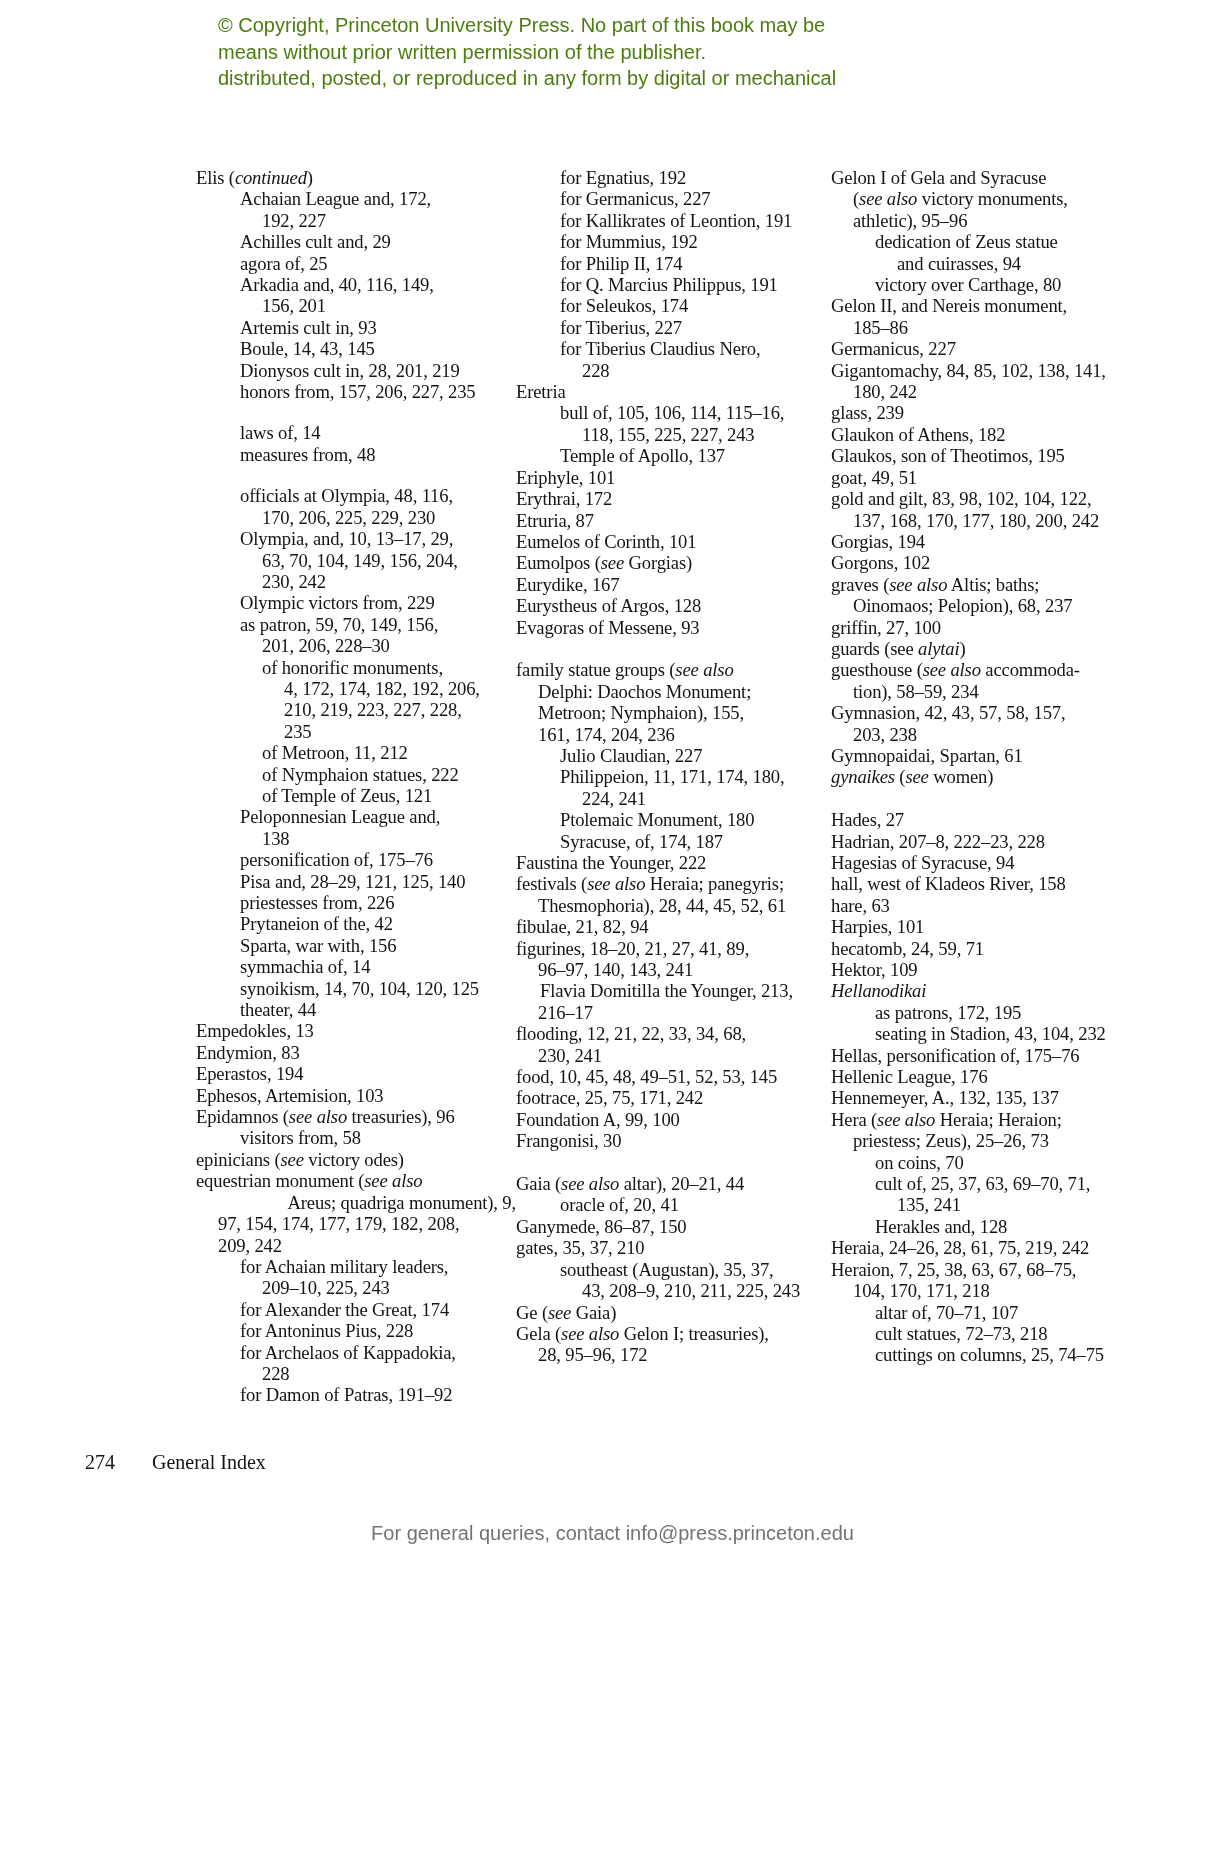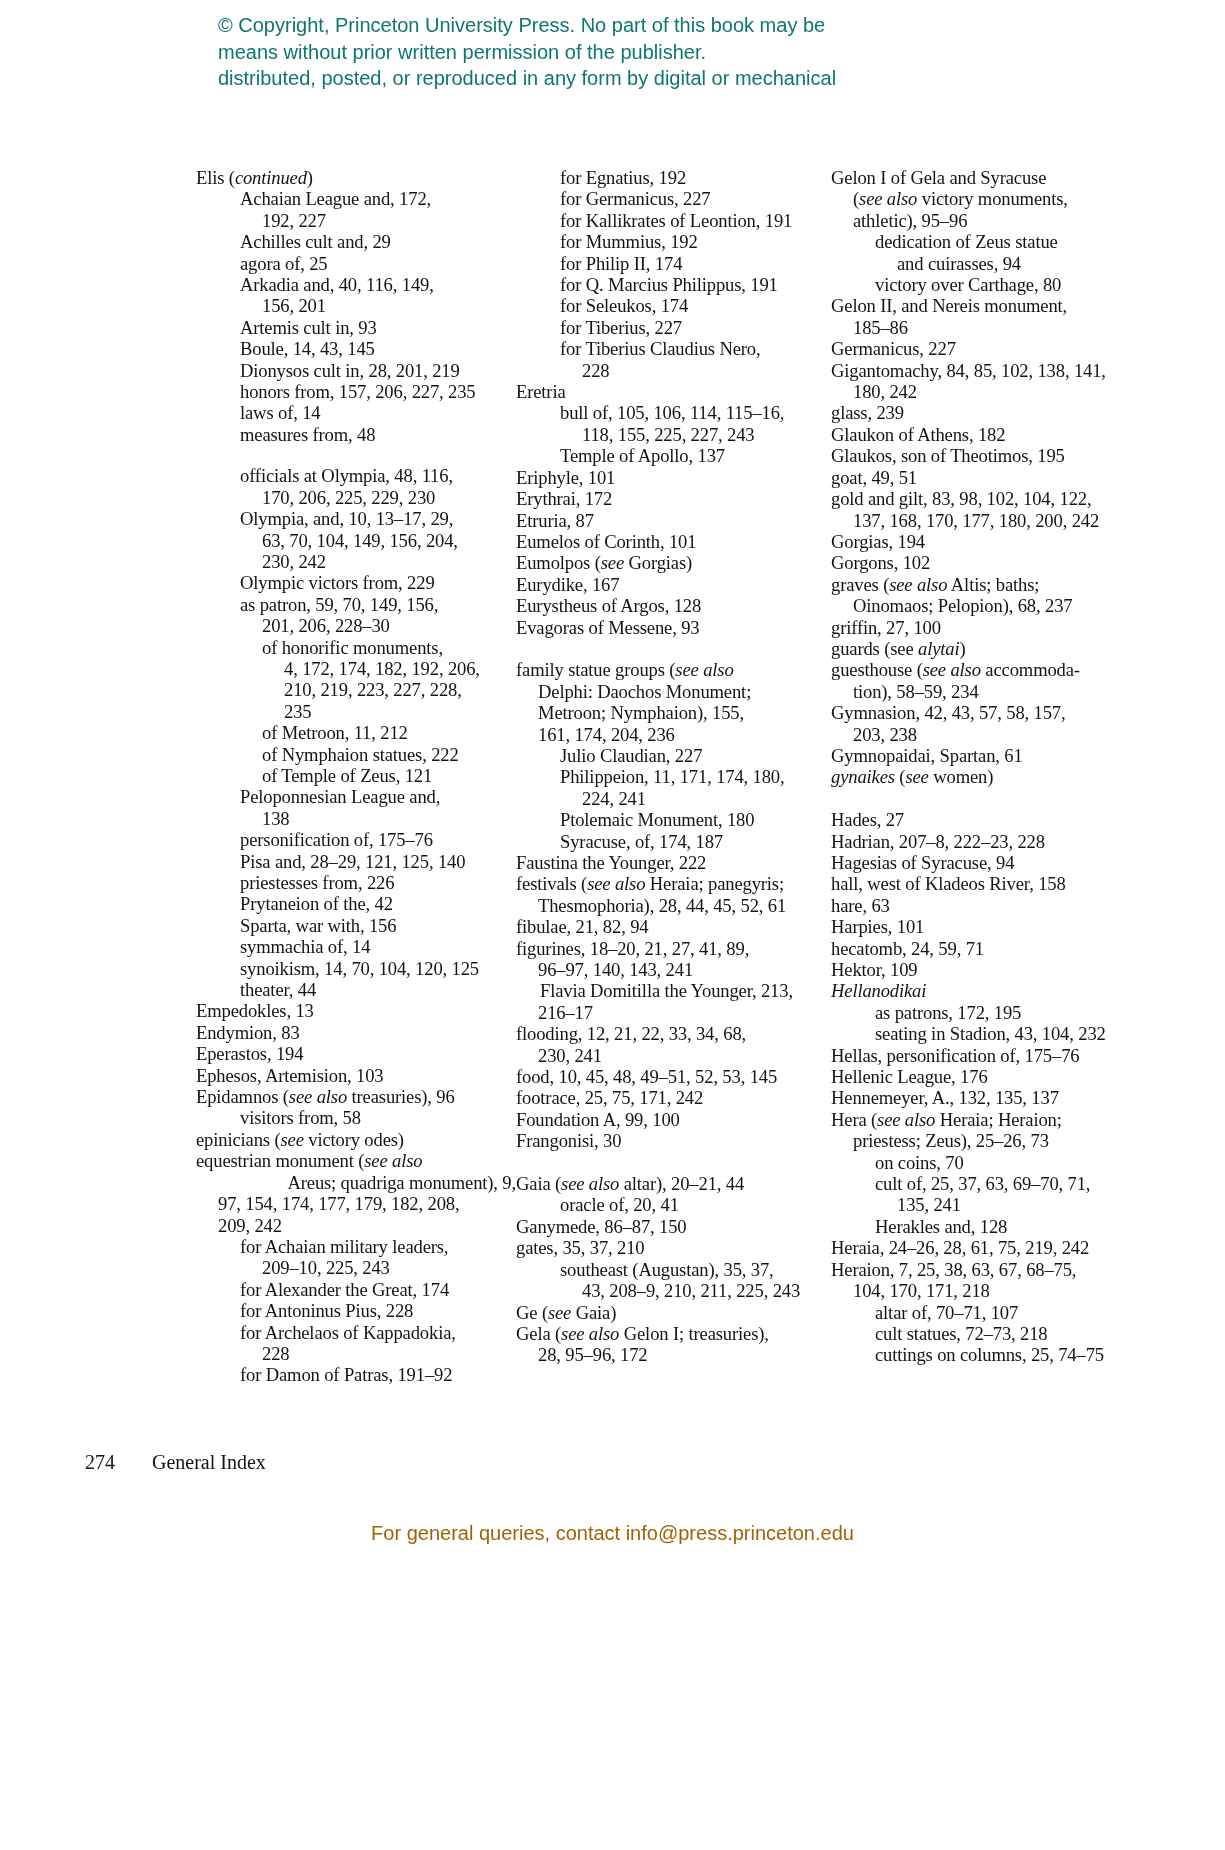--- a/index.html
+++ b/index.html
@@ -9,21 +9,21 @@
     height:1850px;
     background:#ffffff;
     color:#141414;
     overflow:hidden;
   }
   .copyright {
     position:absolute;
     left:218px;
     top:12px;
     font:20px/26.5px "Liberation Sans", sans-serif;
-    color:#0f766e;
+    color:#4d7c0f;
   }
   .index-body {
     position:absolute;
     left:196px;
     top:167px;
     display:flex;
   }
   .col {
     font:18.6px/21.4px "Liberation Serif", serif;
     letter-spacing:-0.15px;
@@ -41,21 +41,21 @@
     display:flex;
     gap:37px;
   }
   .footer-contact {
     position:absolute;
     left:0;
     top:1521px;
     width:100%;
     text-align:center;
     font:20px/24px "Liberation Sans", sans-serif;
-    color:#a16207;
+    color:#737373;
   }
 </style>
 </head>
 <body>
 
 <div class="page">
 
   <div class="copyright">
     <div>© Copyright, Princeton University Press. No part of this book may be</div>
     <div>means without prior written permission of the publisher.</div>
@@ -68,21 +68,21 @@
         <div class="idx-line" style="padding-left: 44px;">Achaian League and, 172,</div>
         <div class="idx-line" style="padding-left: 66px;">192, 227</div>
         <div class="idx-line" style="padding-left: 44px;">Achilles cult and, 29</div>
         <div class="idx-line" style="padding-left: 44px;">agora of, 25</div>
         <div class="idx-line" style="padding-left: 44px;">Arkadia and, 40, 116, 149,</div>
         <div class="idx-line" style="padding-left: 66px;">156, 201</div>
         <div class="idx-line" style="padding-left: 44px;">Artemis cult in, 93</div>
         <div class="idx-line" style="padding-left: 44px;">Boule, 14, 43, 145</div>
         <div class="idx-line" style="padding-left: 44px;">Dionysos cult in, 28, 201, 219</div>
         <div class="idx-line" style="padding-left: 44px;">honors from, 157, 206, 227, 235</div>
-        <div class="idx-line" style="padding-left: 44px;">laws of, 14</div>
+        <div class="idx-line" style="padding-left: 44px; margin-top: 20px;">laws of, 14</div>
         <div class="idx-line" style="padding-left: 44px;">measures from, 48</div>
         <div class="idx-line" style="padding-left: 44px; margin-top: 20px;">officials at Olympia, 48, 116,</div>
         <div class="idx-line" style="padding-left: 66px;">170, 206, 225, 229, 230</div>
         <div class="idx-line" style="padding-left: 44px;">Olympia, and, 10, 13–17, 29,</div>
         <div class="idx-line" style="padding-left: 66px;">63, 70, 104, 149, 156, 204,</div>
         <div class="idx-line" style="padding-left: 66px;">230, 242</div>
         <div class="idx-line" style="padding-left: 44px;">Olympic victors from, 229</div>
         <div class="idx-line" style="padding-left: 44px;">as patron, 59, 70, 149, 156,</div>
         <div class="idx-line" style="padding-left: 66px;">201, 206, 228–30</div>
         <div class="idx-line" style="padding-left: 66px;">of honorific monuments,</div>

